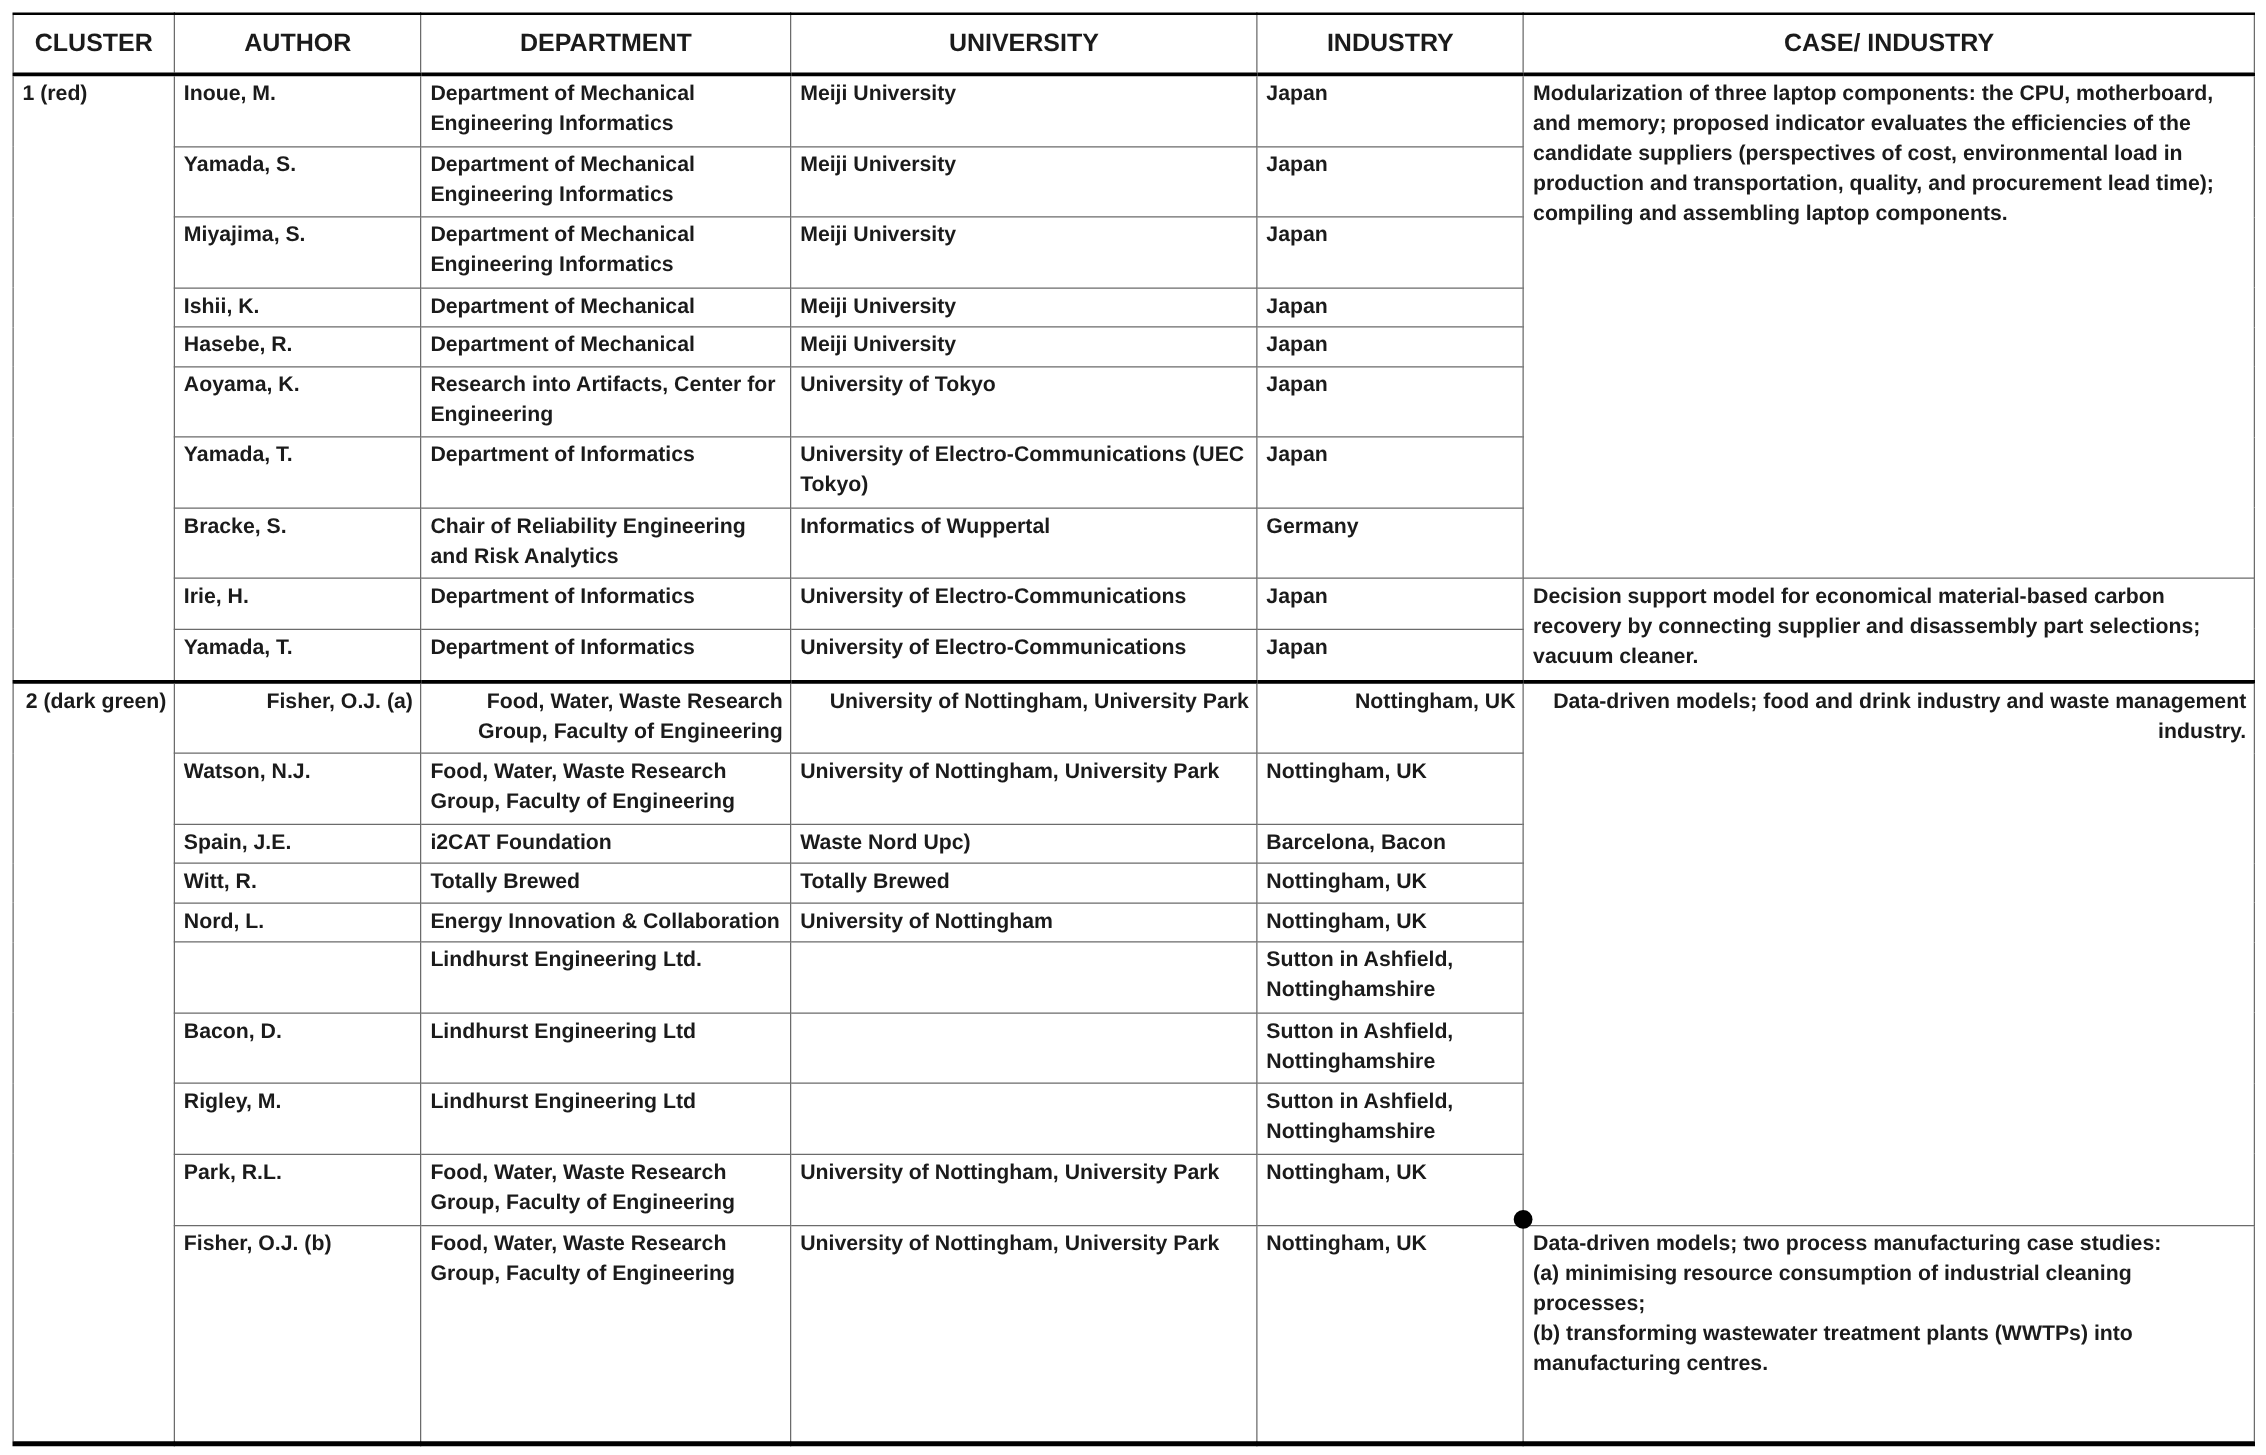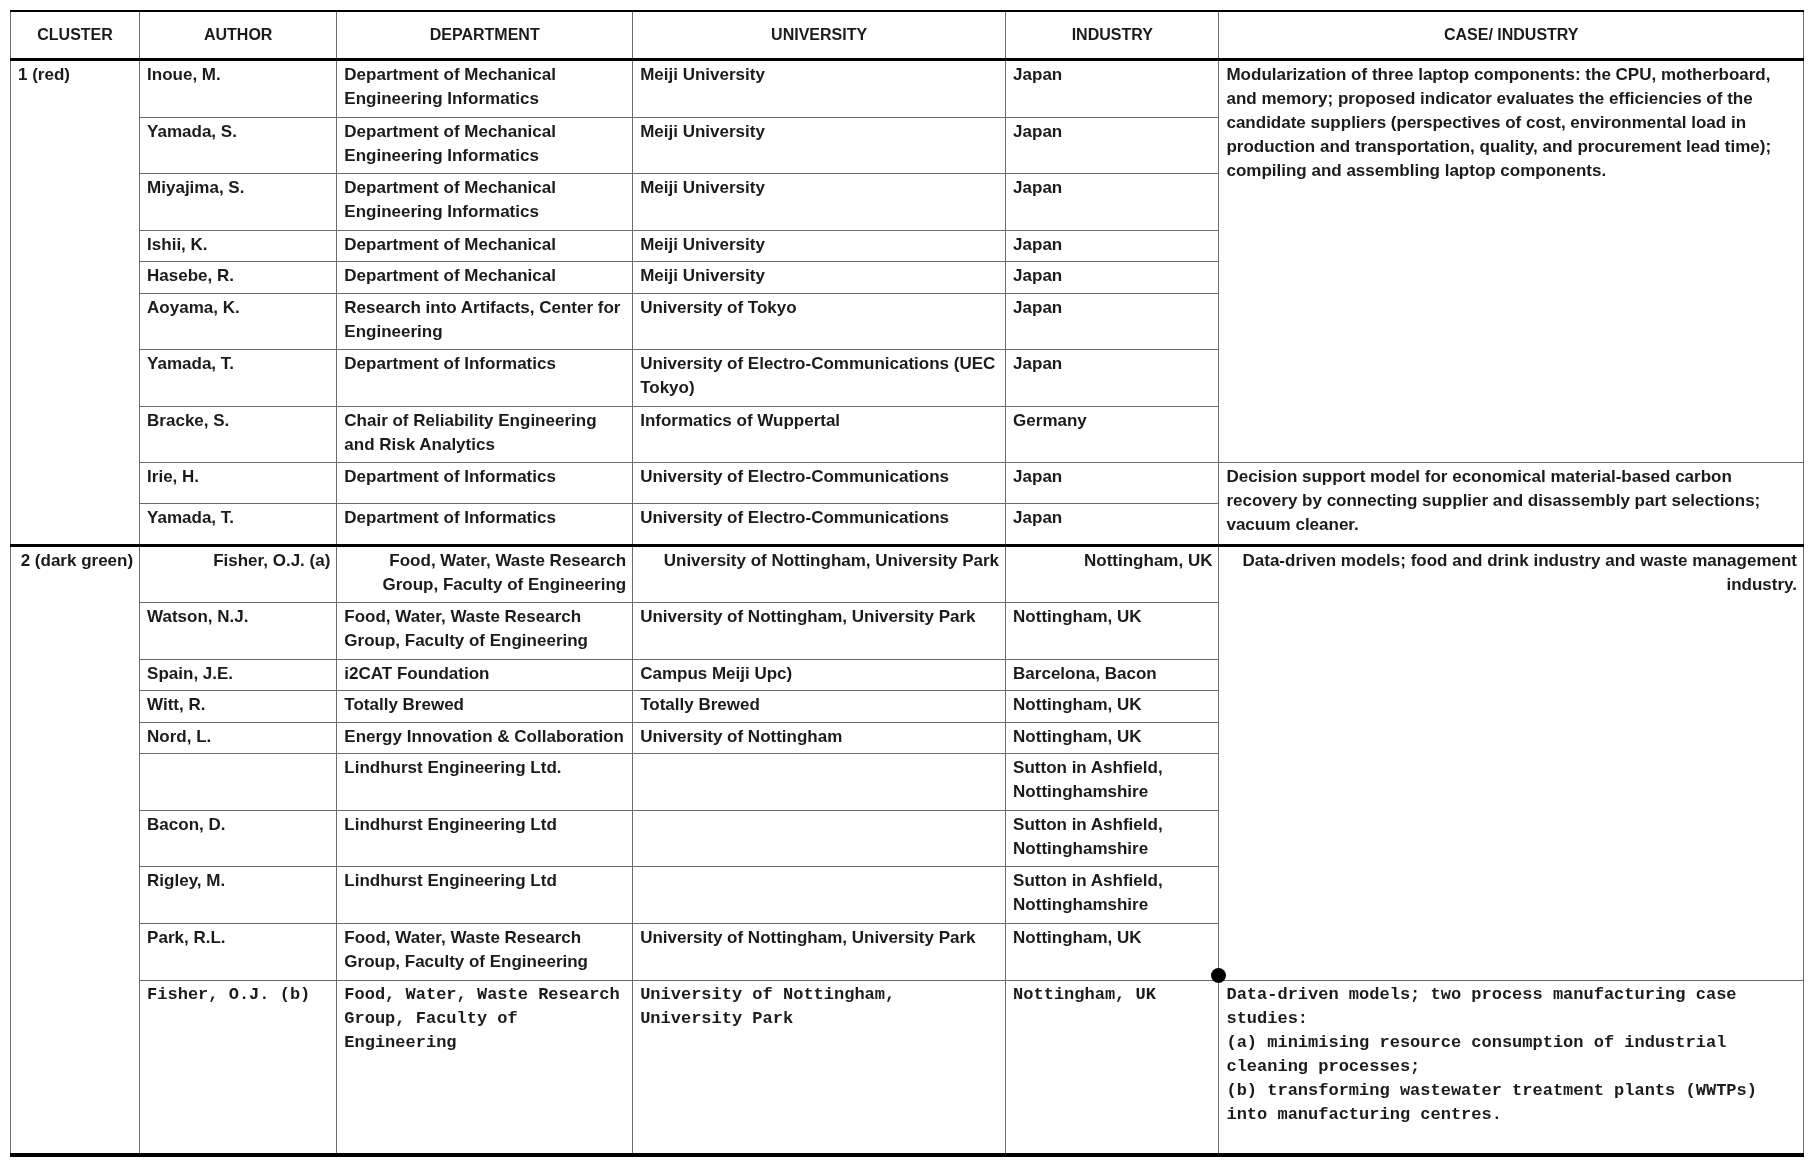--- a/index.html
+++ b/index.html
@@ -33,38 +33,38 @@
   }
   col.c-cluster    { width: 7.2%; }
   col.c-author     { width: 11.0%; }
   col.c-department { width: 16.5%; }
   col.c-university { width: 20.8%; }
   col.c-country    { width: 11.9%; }
   col.c-case       { width: 32.6%; }
   th, td { border: 1px solid #6b6b6b; background: #fff; }
   thead th {
     border-bottom: 3px solid #000;
-    font-size: 16px;
+    font-size: 20px;
     font-weight: 700;
     padding: 13px 6px;
     text-align: center;
     vertical-align: middle;
     line-height: 20px;
   }
   td {
     vertical-align: top;
     font-size: 17px;
     font-weight: 700;
     line-height: 24px;
     padding: 2px 6px 3px 7px;
     overflow: hidden;
   }
   td.case-cell { white-space: pre-line; }
   tr.group-start > td { border-top: 3px solid #000; text-align: right; }
-  #table-body tr:last-child > td { height: 175px; font-family: Liberation Mono, monospace; }
+  #table-body tr:last-child > td { height: 175px; }
   .artifact-dot {
     position: absolute;
     left: 1211px;
     top: 968px;
     width: 15px;
     height: 15px;
     background: #000;
     border-radius: 50%;
   }
 </style>
@@ -165,21 +165,21 @@
         </tr>
         <tr>
           <td class="author-cell">Watson, N.J.</td>
           <td class="department-cell">Food, Water, Waste Research Group, Faculty of Engineering</td>
           <td class="university-cell">University of Nottingham, University Park</td>
           <td class="country-cell">Nottingham, UK</td>
         </tr>
         <tr>
           <td class="author-cell">Spain, J.E.</td>
           <td class="department-cell">i2CAT Foundation</td>
-          <td class="university-cell">Campus Meiji Upc)</td>
+          <td class="university-cell">Waste Nord Upc)</td>
           <td class="country-cell">Barcelona, Bacon</td>
         </tr>
         <tr>
           <td class="author-cell">Witt, R.</td>
           <td class="department-cell">Totally Brewed</td>
           <td class="university-cell">Totally Brewed</td>
           <td class="country-cell">Nottingham, UK</td>
         </tr>
         <tr>
           <td class="author-cell">Nord, L.</td>

